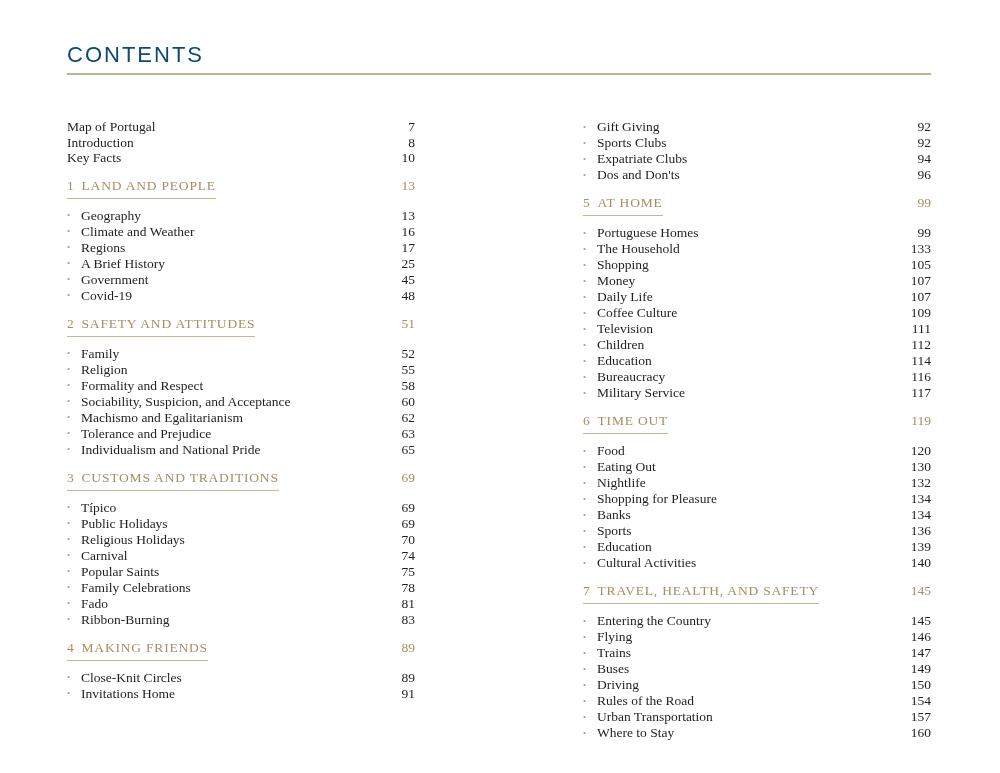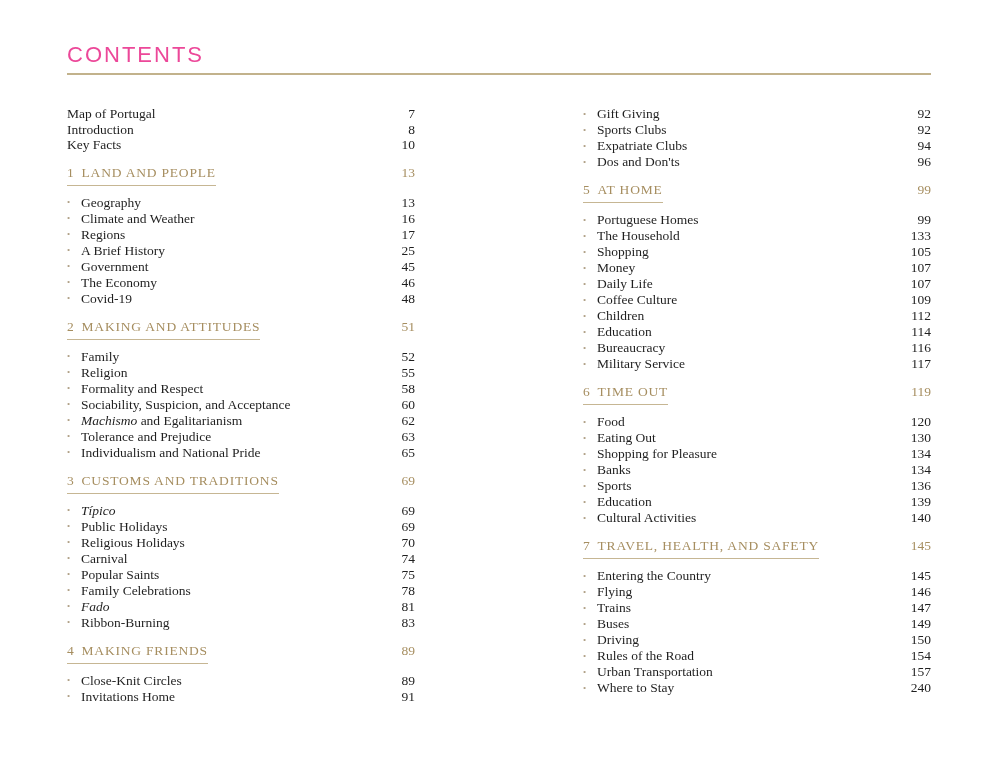--- a/index.html
+++ b/index.html
@@ -10,54 +10,54 @@
     overflow: hidden;
   }
   .page { padding: 42px 69px 0 67px; }
 
   
   .contents-title {
     font-family: "Liberation Sans", sans-serif;
     font-size: 22px;
     line-height: 26px;
     letter-spacing: 2px;
-    color: #ec4899;
+    color: #0c4a6e;
     font-weight: 400;
   }
   .title-rule {
     height: 0;
     border-top: 2px solid #c2b28c;
     margin-top: 5px;
   }
 
   
   .columns {
     display: flex;
     justify-content: space-between;
     margin-top: 31px;
   }
-  .col { width: 348px; }
+  .col { width: 348px; margin-top: 13px; }
 
   
   .row {
     display: flex;
     justify-content: space-between;
     align-items: baseline;
     font-size: 13.5px;
     line-height: 15.5px;
   }
   .entry-left { display: block; }
   .bullet {
     display: inline-block;
     width: 14px;
     font-size: 9px;
     color: #b0a187;
     vertical-align: 1.5px;
   }
-  .entry-em { font-style: italic; }
+  .entry-em { }
   .entry-page { color: #1f1f1f; }
 
   
   .chapter { margin-top: 12px; }
   .chapter-head {
     display: flex;
     justify-content: space-between;
     align-items: baseline;
     color: #a68e60;
     font-size: 13.5px;
@@ -145,40 +145,34 @@
     <span class="entry-page">25</span>
   </div>
 
   <div class="row">
     <span class="entry-left">
       <span class="bullet">•</span><span class="entry-label">Government</span>
     </span>
     <span class="entry-page">45</span>
   </div>
 
-  <div class="row">
-    <span class="entry-left">
-      <span class="bullet">•</span><span class="entry-label">The Economy</span>
-    </span>
-    <span class="entry-page">46</span>
-  </div>
 
   <div class="row">
     <span class="entry-left">
       <span class="bullet">•</span><span class="entry-label">Covid-19</span>
     </span>
     <span class="entry-page">48</span>
   </div>
 </div>
   </section>
 
   <section class="chapter">
     <div class="chapter-head">
       <span class="chapter-title-group">
-        <span class="ch-num">2</span><span class="ch-title">MAKING AND ATTITUDES</span>
+        <span class="ch-num">2</span><span class="ch-title">SAFETY AND ATTITUDES</span>
       </span>
       <span class="chapter-page">51</span>
     </div>
     <div class="chapter-items">
   <div class="row">
     <span class="entry-left">
       <span class="bullet">•</span><span class="entry-label">Family</span>
     </span>
     <span class="entry-page">52</span>
   </div>
@@ -393,20 +387,26 @@
     <span class="entry-page">107</span>
   </div>
 
   <div class="row">
     <span class="entry-left">
       <span class="bullet">•</span><span class="entry-label">Coffee Culture</span>
     </span>
     <span class="entry-page">109</span>
   </div>
 
+  <div class="row">
+    <span class="entry-left">
+      <span class="bullet">•</span><span class="entry-label">Television</span>
+    </span>
+    <span class="entry-page">111</span>
+  </div>
 
   <div class="row">
     <span class="entry-left">
       <span class="bullet">•</span><span class="entry-label">Children</span>
     </span>
     <span class="entry-page">112</span>
   </div>
 
   <div class="row">
     <span class="entry-left">
@@ -447,20 +447,26 @@
   </div>
 
 
   <div class="row">
     <span class="entry-left">
       <span class="bullet">•</span><span class="entry-label">Eating Out</span>
     </span>
     <span class="entry-page">130</span>
   </div>
 
+  <div class="row">
+    <span class="entry-left">
+      <span class="bullet">•</span><span class="entry-label">Nightlife</span>
+    </span>
+    <span class="entry-page">132</span>
+  </div>
 
   <div class="row">
     <span class="entry-left">
       <span class="bullet">•</span><span class="entry-label">Shopping for Pleasure</span>
     </span>
     <span class="entry-page">134</span>
   </div>
 
   <div class="row">
     <span class="entry-left">
@@ -546,19 +552,19 @@
     <span class="entry-left">
       <span class="bullet">•</span><span class="entry-label">Urban Transportation</span>
     </span>
     <span class="entry-page">157</span>
   </div>
 
   <div class="row">
     <span class="entry-left">
       <span class="bullet">•</span><span class="entry-label">Where to Stay</span>
     </span>
-    <span class="entry-page">240</span>
+    <span class="entry-page">160</span>
   </div>
 </div>
   </section>
 </div>
   </div>
 </div>
 
 </body></html>

